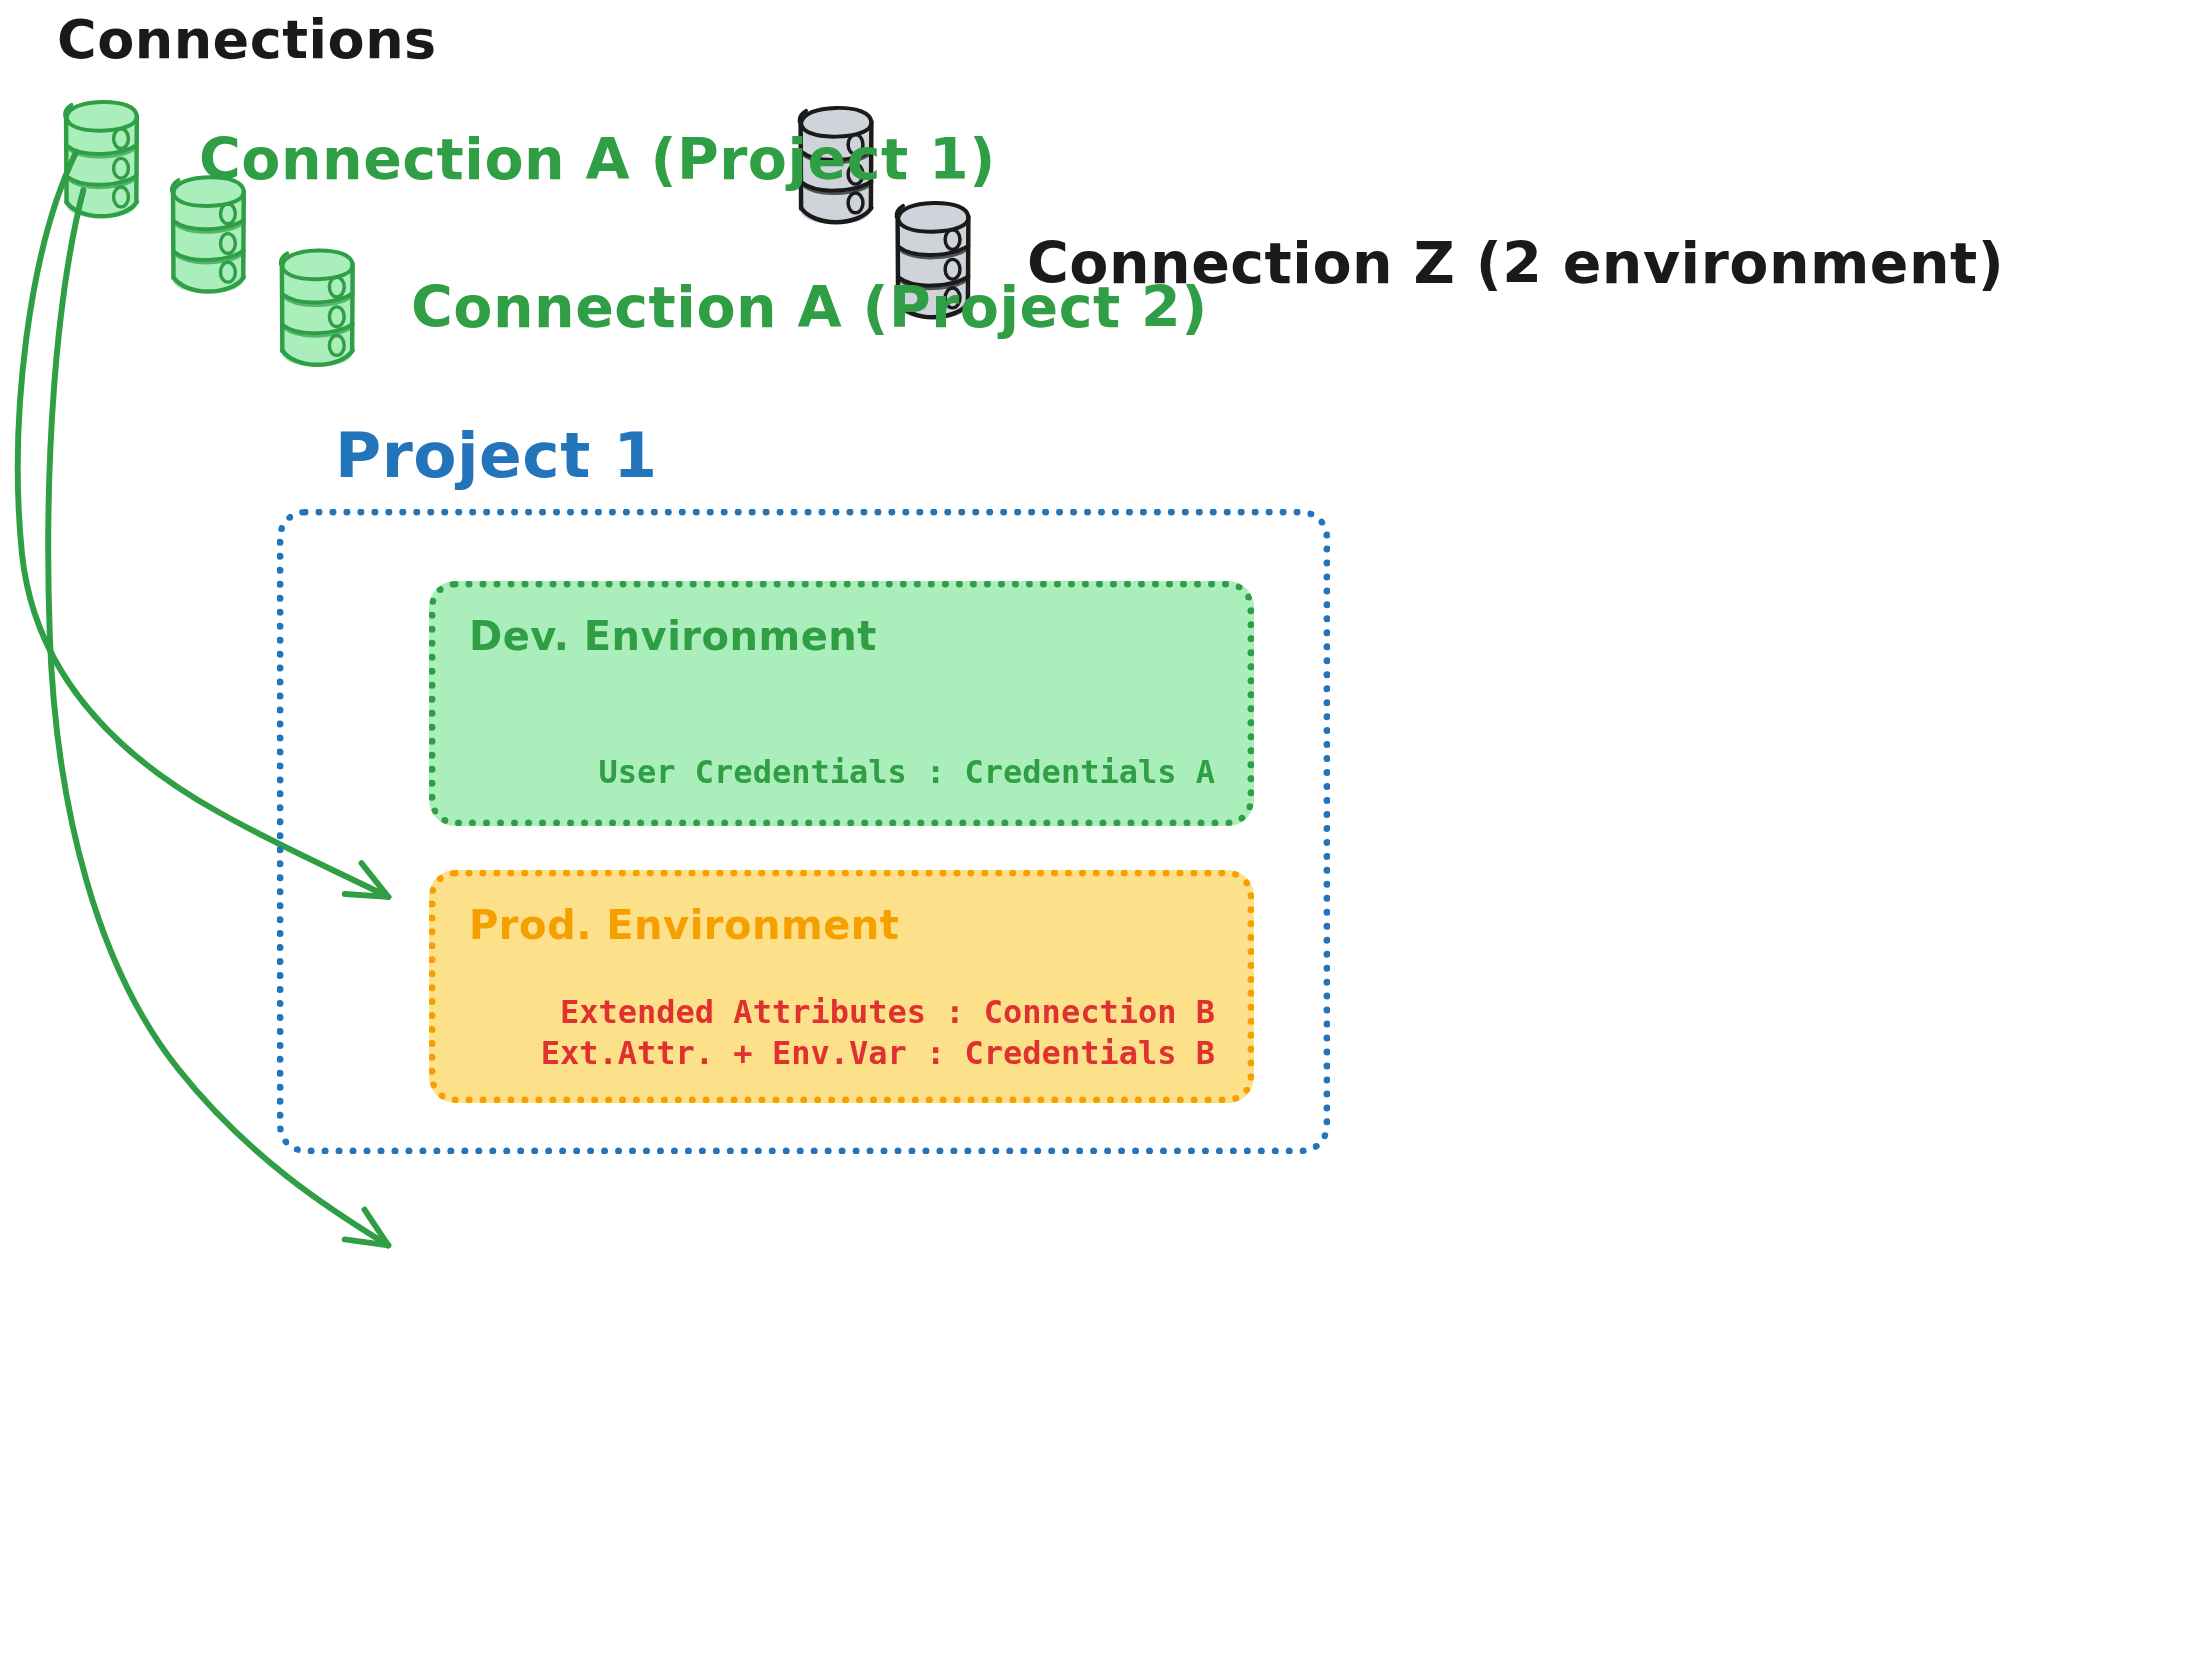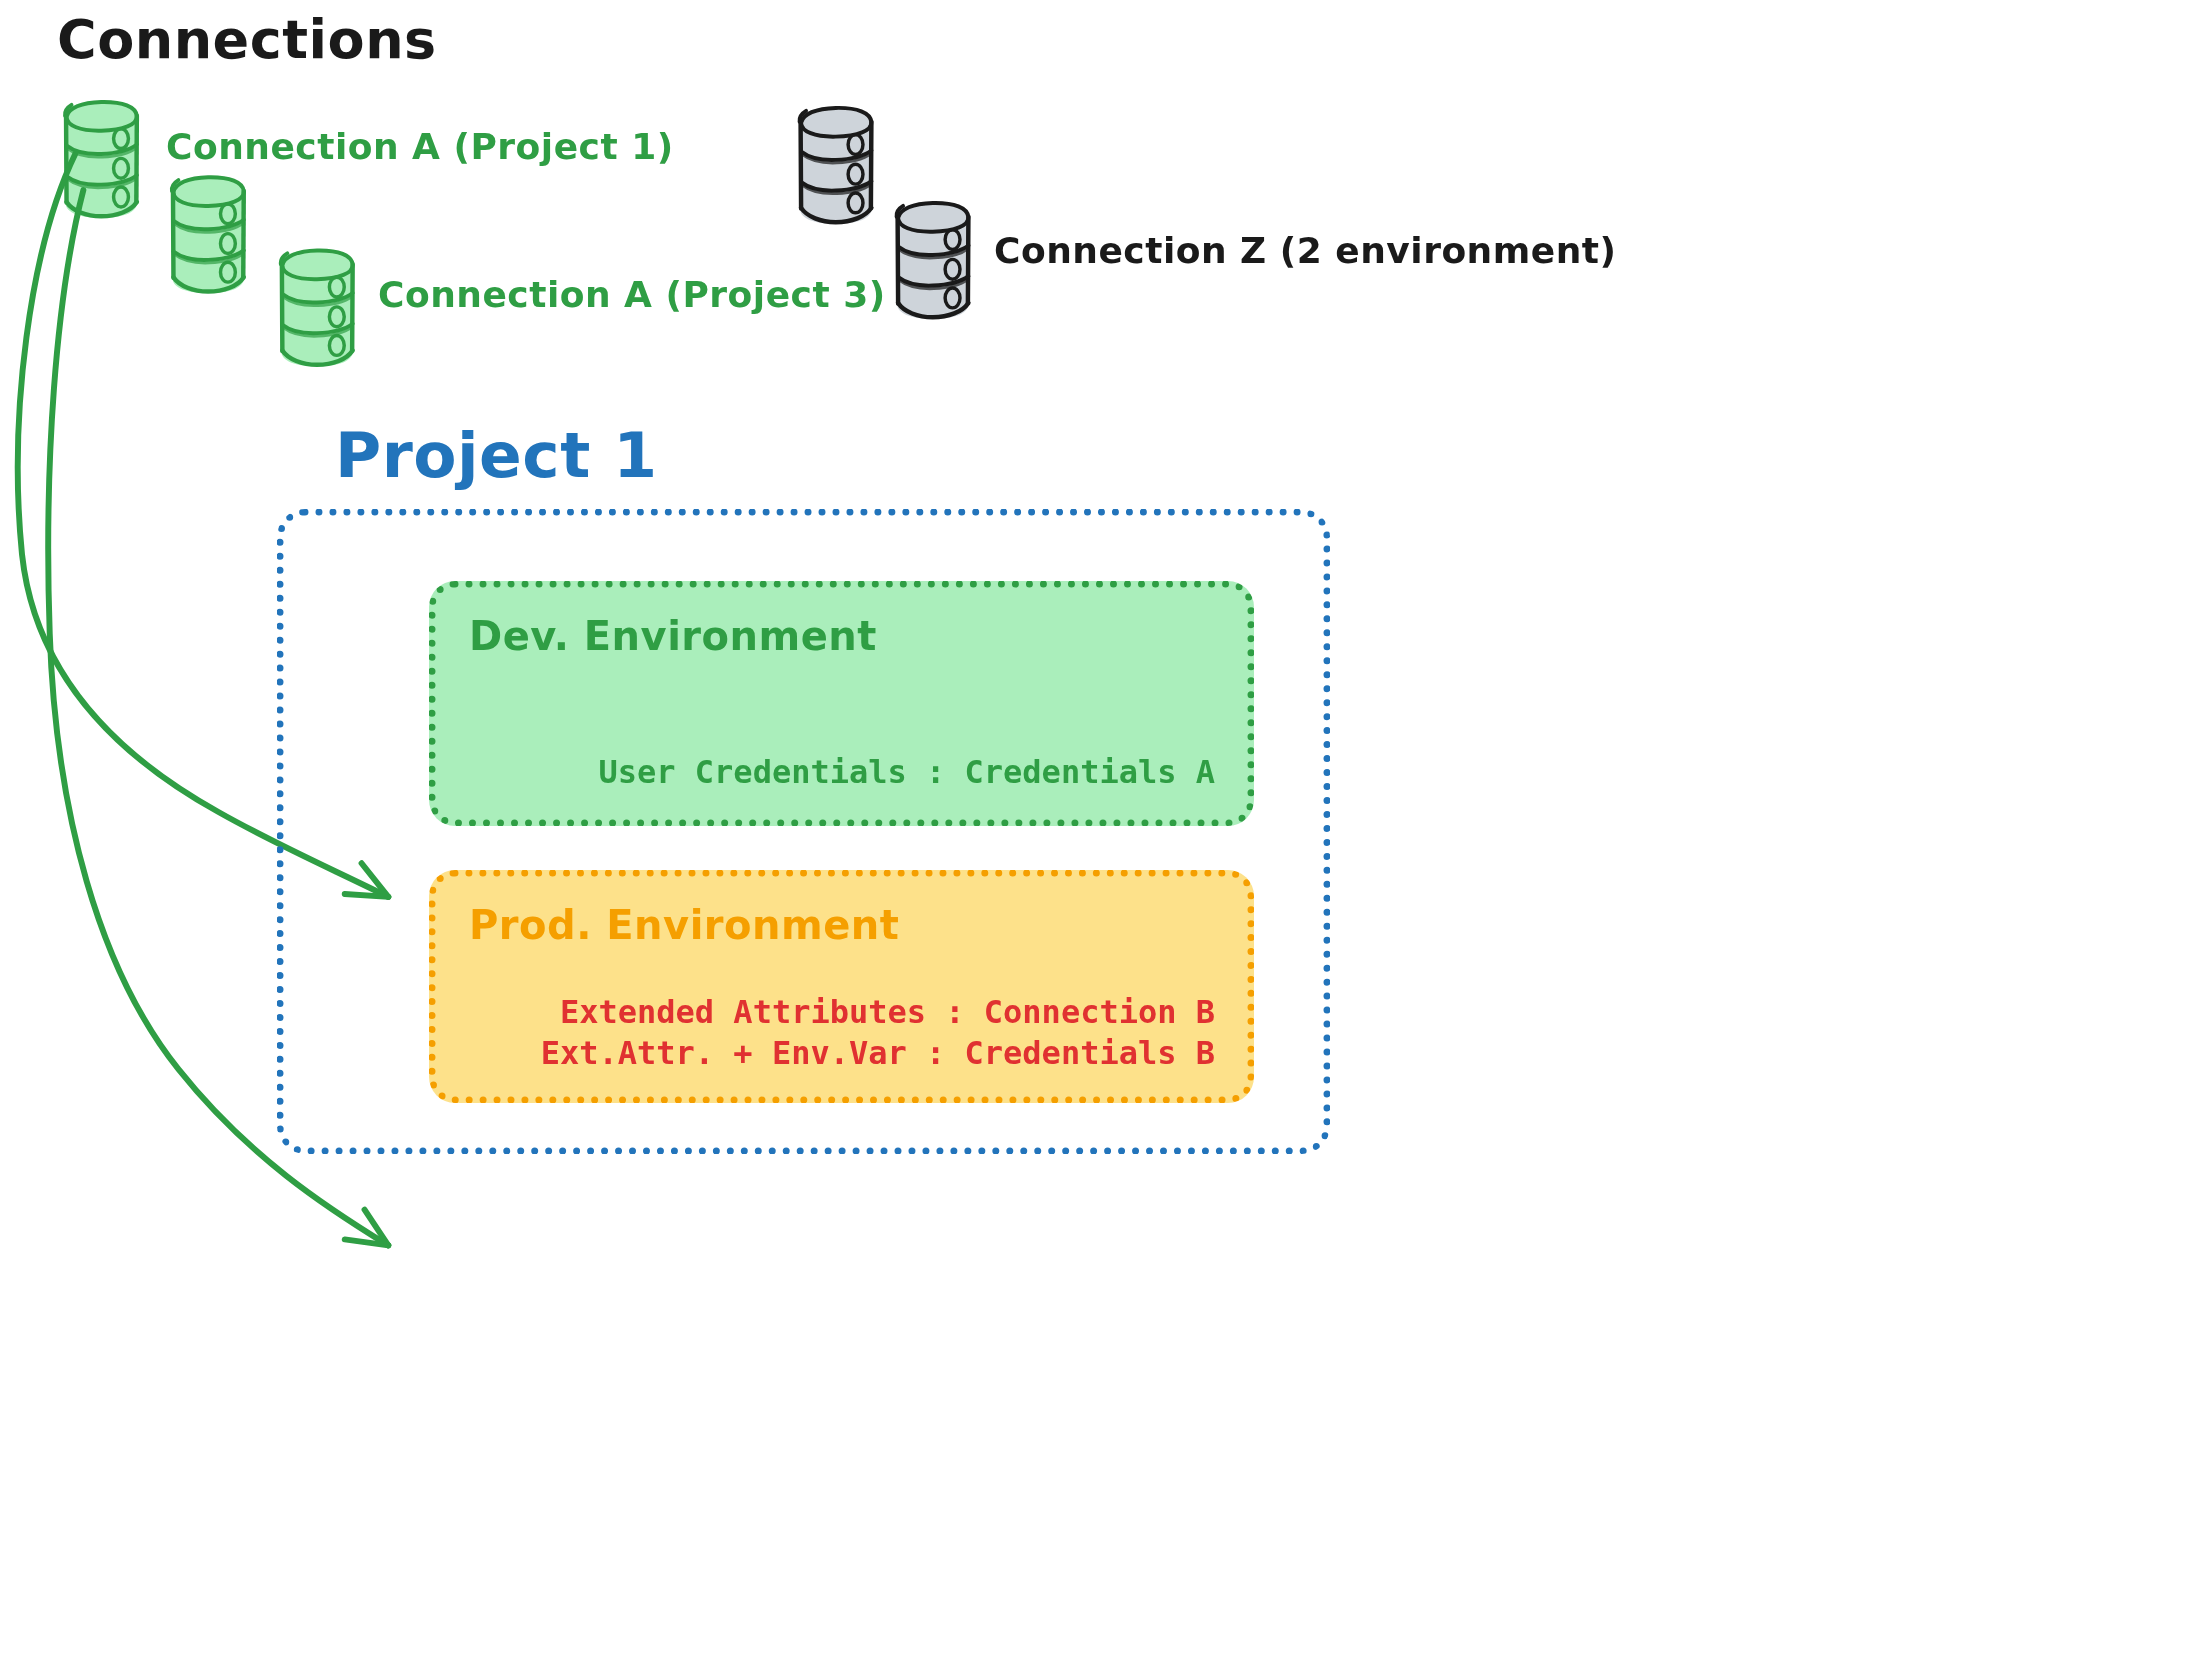--- a/index.html
+++ b/index.html
@@ -42,22 +42,23 @@
   #title-connections {
     position: absolute;
     left: 57px;
     top: 8px;
     font-size: 54px;
     color: #1a1a1a;
   }
 
   .conn-label {
     position: absolute;
-    font-size: 36px;
+    font-size: 57px;
     white-space: nowrap;
+    margin-left: 33px;
   }
   .conn-label.green { color: #2f9e44; }
   .conn-label.black { color: #1a1a1a; }
 
   #label-a1 { left: 166px; top: 126px; }
   #label-a2 { left: 269px; top: 203px; }
   #label-a3 { left: 378px; top: 274px; }
   #label-y  { left: 893px; top: 130px; }
   #label-z  { left: 994px; top: 230px; }
 
@@ -201,21 +202,21 @@
     <g>
       <path d="M84,192 C56,300 44,470 50,640 C56,820 100,980 180,1080 C250,1168 330,1220 392,1258" fill="none" stroke="#2f9e44" stroke-width="6" stroke-linecap="round"></path>
       <path d="M392,1258 L348,1252" fill="none" stroke="#2f9e44" stroke-width="6" stroke-linecap="round"></path>
       <path d="M392,1258 L368,1222" fill="none" stroke="#2f9e44" stroke-width="6" stroke-linecap="round"></path>
     </g>
   </svg>
 
   <div class="hand" id="title-connections">Connections</div>
 
   <div class="hand conn-label green" id="label-a1">Connection A (Project 1)</div>
-  <div class="hand conn-label green" id="label-a3">Connection A (Project 3)</div>
+  <div class="hand conn-label green" id="label-a3">Connection A (Project 2)</div>
   <div class="hand conn-label black" id="label-z">Connection Z (2 environment)</div>
 
   <div class="hand" id="label-project1">Project 1</div>
 
   <div id="project-box"></div>
 
   <div class="env-box" id="prod-env">
     <div class="hand env-title">Prod. Environment</div>
     <div class="mono-block" id="prod-cred"><span>Extended Attributes : Connection B</span><br><span>Ext.Attr. + Env.Var : Credentials B</span></div>
   </div>

